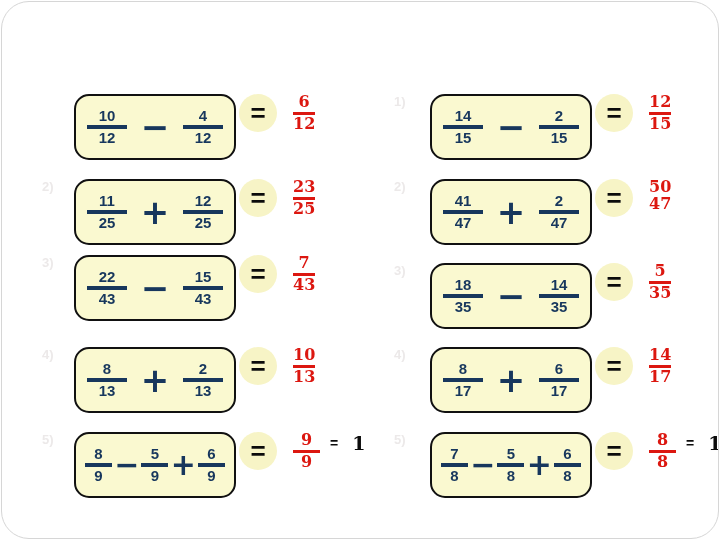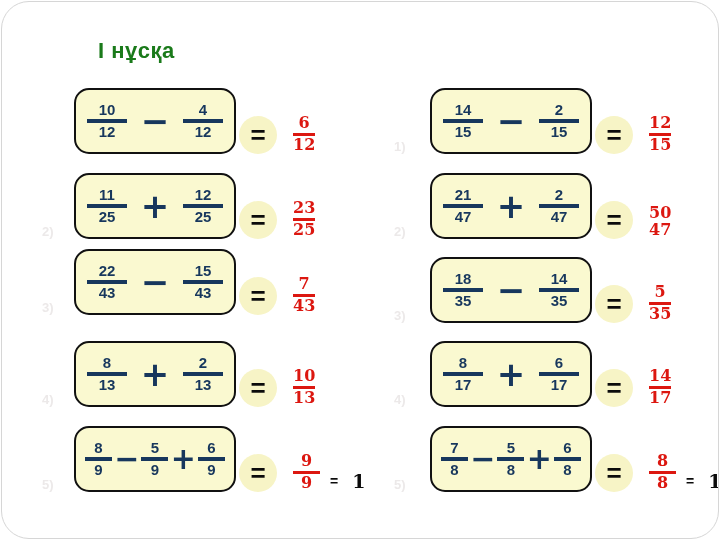--- a/index.html
+++ b/index.html
@@ -8,21 +8,21 @@
     font-family:"Liberation Sans",sans-serif;overflow:hidden;
   }
   .slide{
     position:absolute;inset:1px;background:#ffffff;
     border:1px solid #d6d6d6;border-radius:28px;overflow:hidden;
   }
   .title{position:absolute;font-weight:bold;font-size:22px;color:var(--title,#1a7a1a);letter-spacing:.5px;}
   #title-left{left:96px;top:36px;}
   #title-right{left:378px;top:50px;}
 
-  .row{position:absolute;display:flex;align-items:flex-end;height:60px;}
+  .row{position:absolute;display:flex;align-items:flex-start;height:60px;}
   .row.l{left:40px;}
   .row.r{left:392px;}
   .rlabel{flex:0 0 32px;width:32px;color:var(--label,#ece9e9);font-size:13px;font-weight:bold;}
   .row.r .rlabel{flex-basis:36px;width:36px;}
 
   .pbox{
     flex:0 0 162px;box-sizing:border-box;width:162px;height:66px;
     background:var(--box-fill,#faf9d0);border:2px solid var(--box-border,#111111);
     border-radius:15px;display:flex;align-items:center;justify-content:space-between;
     padding:0 11px;
@@ -44,21 +44,20 @@
 
   .extra{display:flex;align-items:center;margin-left:10px;font-weight:bold;color:#0b0b0b;}
   .extra .ex-eq{font-size:14px;}
   .extra .ex-val{font-size:19px;margin-left:14px;font-family:"DejaVu Serif",serif;}
 </style>
 </head>
 <body>
 
 <div class="slide">
 
-  <div class="title" id="title-left">І нұсқа</div>
 
   <div class="row l" style="top:92px">
     <span class="rlabel"></span>
     <div class="pbox">
       <span class="frac">
           <span>10</span>
           <span class="bar"></span>
           <span>12</span>
         </span>
       <span class="op">−</span>
@@ -210,21 +209,21 @@
         <span>12</span>
         <span class="bar"></span>
         <span>15</span>
       </span>
   </div>
 
   <div class="row r" style="top:177px">
     <span class="rlabel">2)</span>
     <div class="pbox">
       <span class="frac">
-          <span>21</span>
+          <span>41</span>
           <span class="bar"></span>
           <span>47</span>
         </span>
       <span class="op">+</span>
       <span class="frac">
           <span>2</span>
           <span class="bar"></span>
           <span>47</span>
         </span>
     </div>

